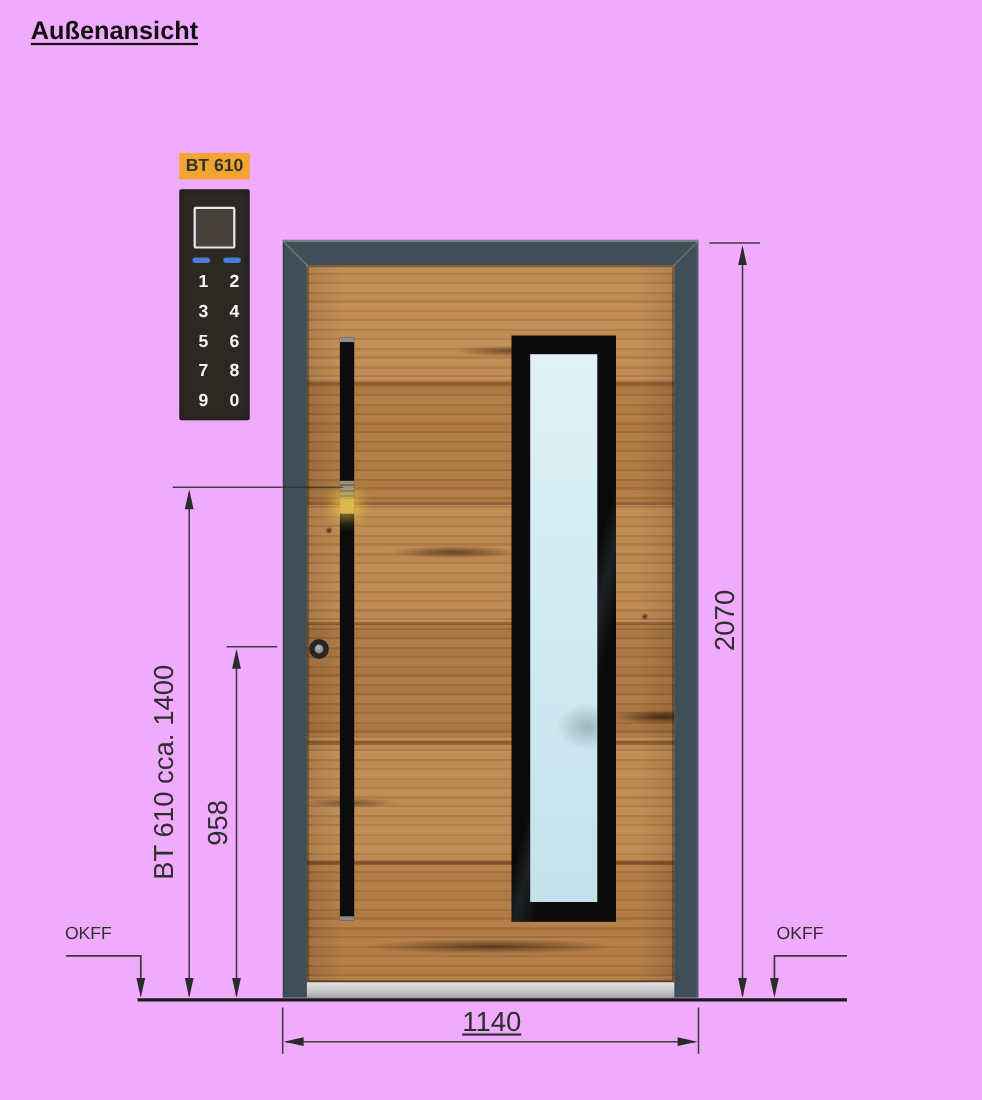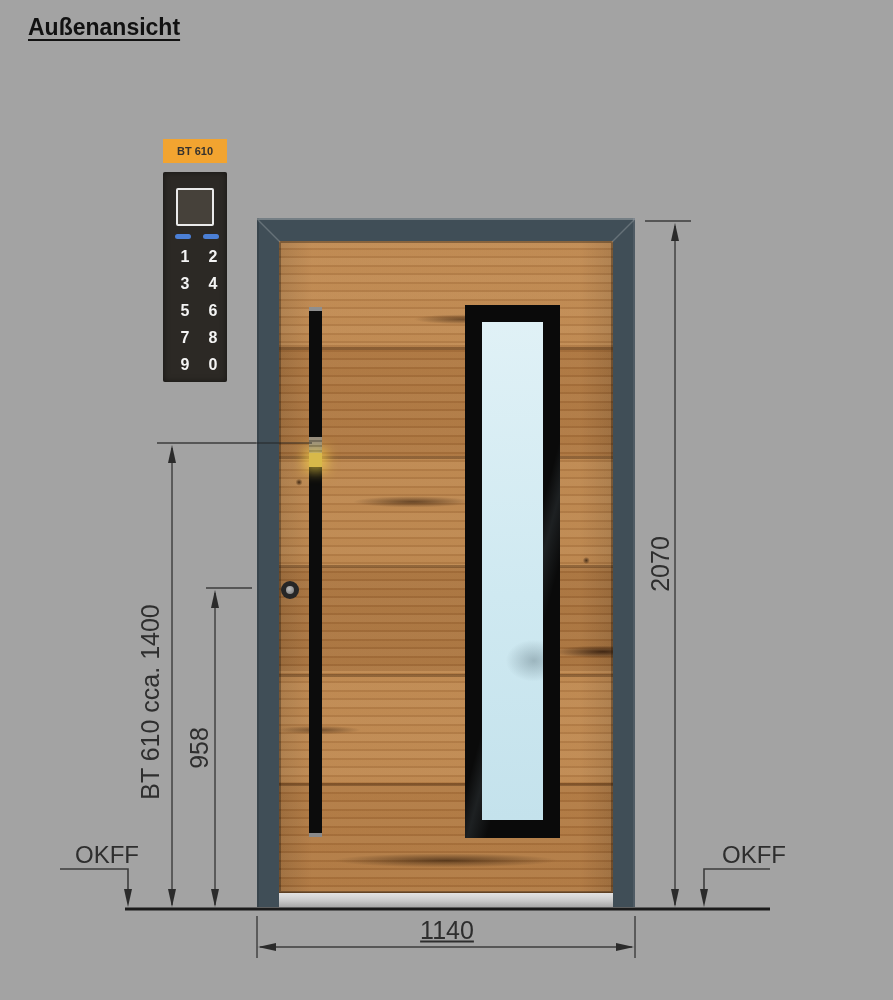--- a/index.html
+++ b/index.html
@@ -1,28 +1,28 @@
 <!DOCTYPE html>
 <html><head>
 <meta charset="utf-8">
 <style>
   html,body{margin:0;padding:0;background:#ffffff;}
   #stage{
-    position:relative;width:893px;height:1000px;background:#a3a3a3;overflow:hidden;
+    position:relative;width:893px;height:1000px;background:#f0abfc;overflow:hidden;
     font-family:"Liberation Sans",sans-serif;color:#2e2e2e;
   }
   
   .page-title{
     position:absolute;left:28px;top:14px;font-size:23px;font-weight:bold;color:#111;
     text-decoration:underline;text-decoration-thickness:2px;text-underline-offset:4px;
   }
   
   .bt-label{
     position:absolute;left:163px;top:139px;width:64px;height:24px;background:#f2a430;
-    display:flex;align-items:center;justify-content:center;font-size:11px;font-weight:bold;color:#35322e;
+    display:flex;align-items:center;justify-content:center;font-size:16px;font-weight:bold;color:#35322e;
   }
   .bt-panel{
     position:absolute;left:163px;top:172px;width:64px;height:210px;background:#2c2925;border-radius:2px;
     box-shadow:inset 0 0 6px rgba(0,0,0,.5);
   }
   .bt-screen{
     width:34px;height:34px;margin:16px auto 0;border:2px solid #eaeaea;border-radius:2px;background:#46413a;
   }
   .bt-leds{display:flex;gap:12px;justify-content:center;padding-left:4px;margin-top:8px;}
   .bt-led{width:16px;height:5px;border-radius:2.5px;background:#4b7fd5;}
@@ -83,21 +83,21 @@
       radial-gradient(ellipse 40px 30px at 85% 68%, rgba(45,65,75,.30), transparent 70%),
       linear-gradient(180deg,#e0f1f6 0%,#cfe9f1 55%,#c4e2ec 100%);
   }
   
   svg.dims{position:absolute;left:0;top:0;pointer-events:none;}
   .dim-text-v{
     position:absolute;transform:translate(-50%,-50%) rotate(-90deg);white-space:nowrap;
     font-size:25px;color:#2e2e2e;
   }
   .dim-text-h{position:absolute;transform:translate(-50%,-50%);white-space:nowrap;font-size:25px;color:#2e2e2e;text-decoration:underline;}
-  .okff-text{position:absolute;font-size:24px;color:#2e2e2e;white-space:nowrap;margin-left:16px;}
+  .okff-text{position:absolute;font-size:16px;color:#2e2e2e;white-space:nowrap;}
 </style>
 </head>
 <body>
 
 <div id="stage">
 
   <div class="page-title">Außenansicht</div>
 
   <div class="bt-label">BT 610</div>
   <div class="bt-panel">

